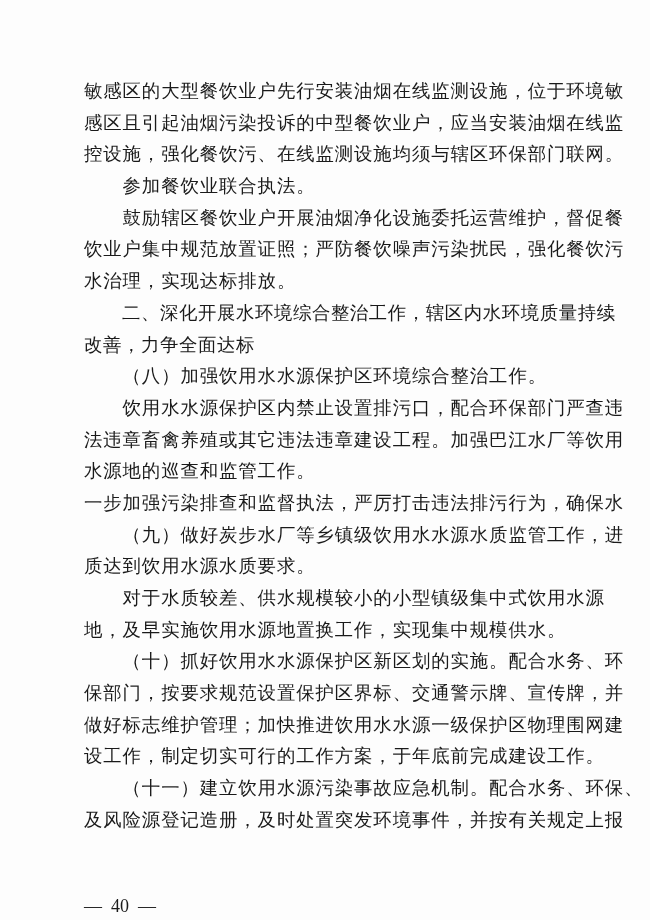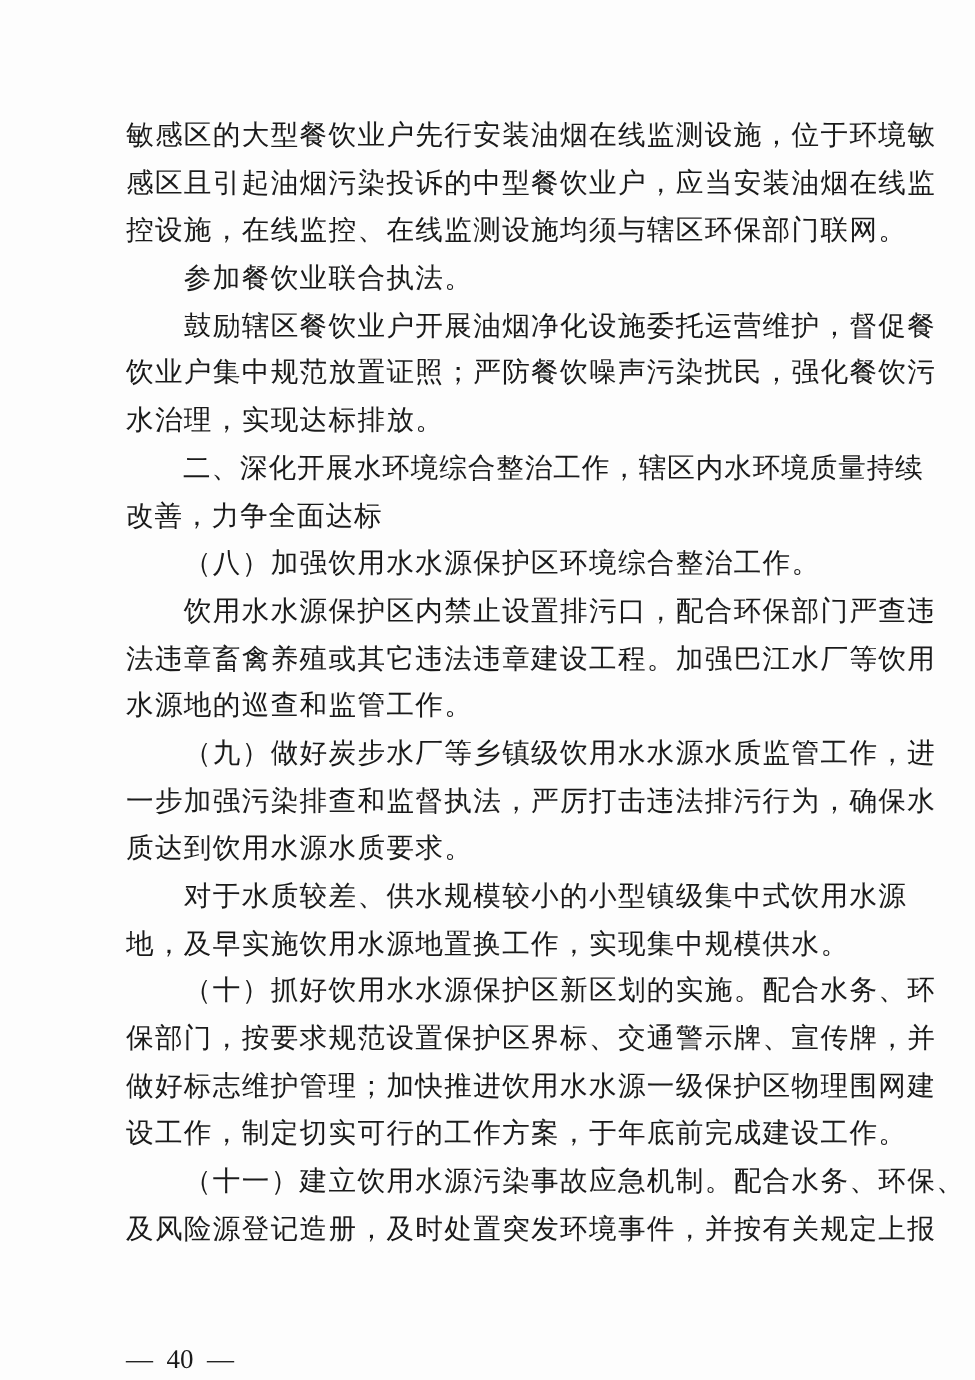--- a/index.html
+++ b/index.html
@@ -51,33 +51,33 @@
       white-space: pre;
     }
   </style>
 </head>
 <body>
 
 <div class="page">
   <div class="body-text">
     <div class="line">敏感区的大型餐饮业户先行安装油烟在线监测设施，位于环境敏</div>
     <div class="line">感区且引起油烟污染投诉的中型餐饮业户，应当安装油烟在线监</div>
-    <div class="line">控设施，在线监控、在线监测设施均须与辖区环保部门联网。</div>
+    <div class="line">控设施，强化餐饮污、在线监测设施均须与辖区环保部门联网。</div>
     <div class="line">　　参加餐饮业联合执法。</div>
     <div class="line">　　鼓励辖区餐饮业户开展油烟净化设施委托运营维护，督促餐</div>
     <div class="line">饮业户集中规范放置证照；严防餐饮噪声污染扰民，强化餐饮污</div>
     <div class="line">水治理，实现达标排放。</div>
     <div class="line bold">　　二、深化开展水环境综合整治工作，辖区内水环境质量持续</div>
     <div class="line bold">改善，力争全面达标</div>
     <div class="line">　　（八）加强饮用水水源保护区环境综合整治工作。</div>
     <div class="line">　　饮用水水源保护区内禁止设置排污口，配合环保部门严查违</div>
     <div class="line">法违章畜禽养殖或其它违法违章建设工程。加强巴江水厂等饮用</div>
     <div class="line">水源地的巡查和监管工作。</div>
+    <div class="line">一步加强污染排查和监督执法，严厉打击违法排污行为，确保水</div>
     <div class="line">　　（九）做好炭步水厂等乡镇级饮用水水源水质监管工作，进</div>
-    <div class="line">一步加强污染排查和监督执法，严厉打击违法排污行为，确保水</div>
     <div class="line">质达到饮用水源水质要求。</div>
     <div class="line">　　对于水质较差、供水规模较小的小型镇级集中式饮用水源</div>
     <div class="line">地，及早实施饮用水源地置换工作，实现集中规模供水。</div>
     <div class="line">　　（十）抓好饮用水水源保护区新区划的实施。配合水务、环</div>
     <div class="line">保部门，按要求规范设置保护区界标、交通警示牌、宣传牌，并</div>
     <div class="line">做好标志维护管理；加快推进饮用水水源一级保护区物理围网建</div>
     <div class="line">设工作，制定切实可行的工作方案，于年底前完成建设工作。</div>
     <div class="line">　　（十一）建立饮用水源污染事故应急机制。配合水务、环保、</div>
     <div class="line">及风险源登记造册，及时处置突发环境事件，并按有关规定上报</div>
   </div>

